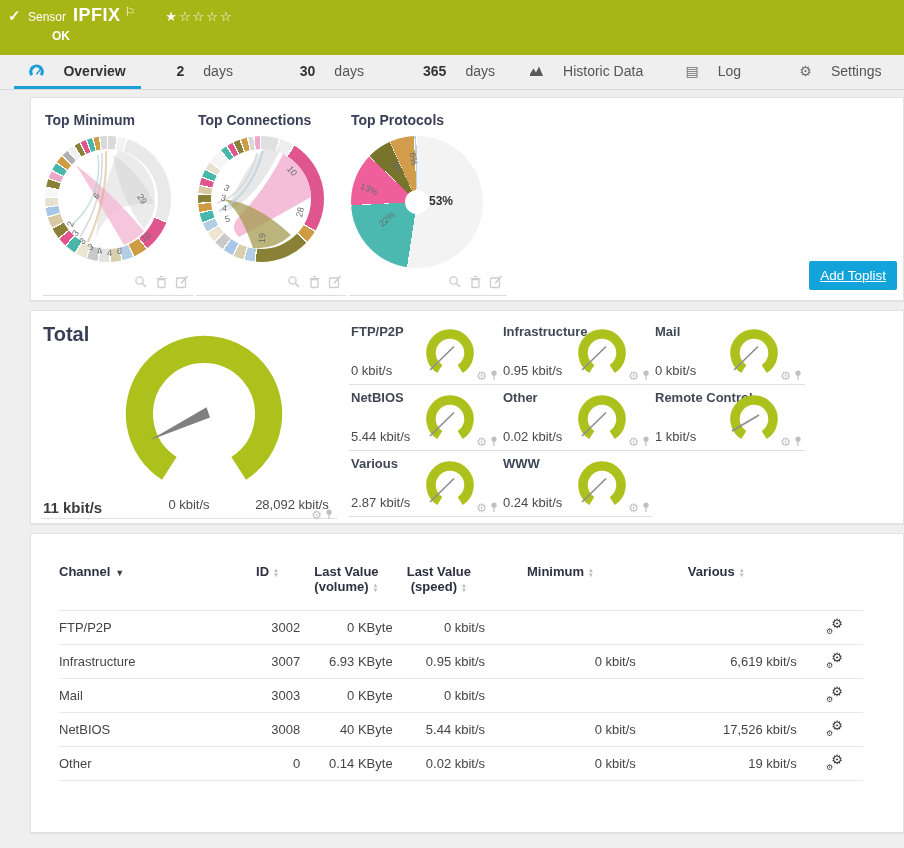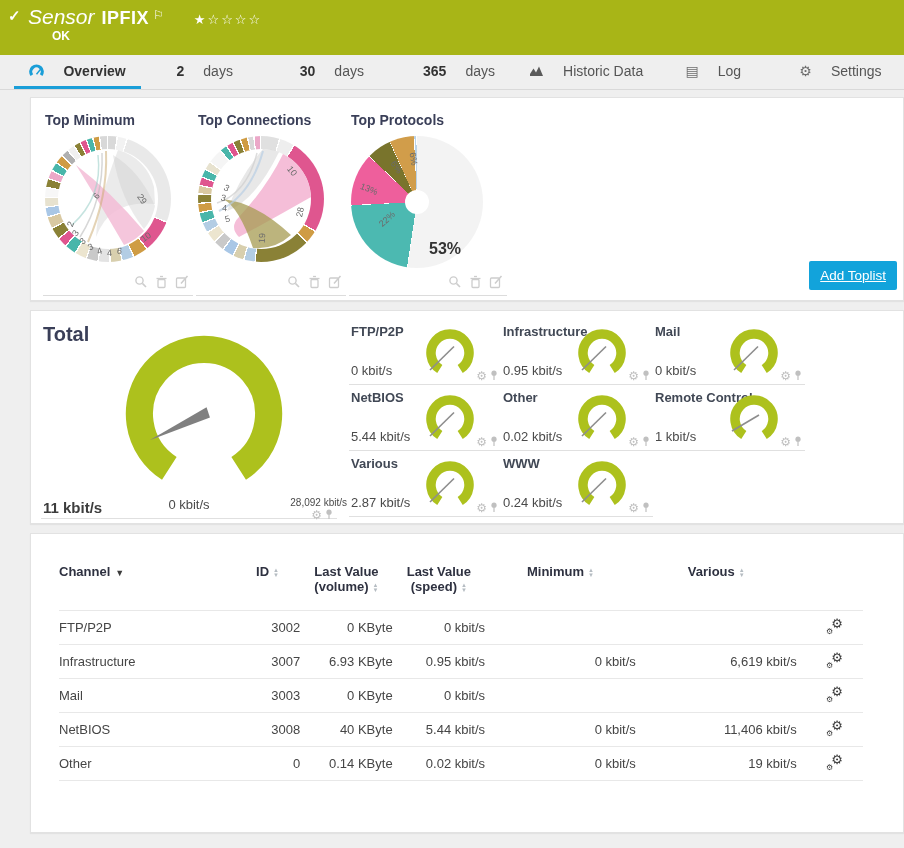--- a/index.html
+++ b/index.html
@@ -3,21 +3,21 @@
 <meta charset="utf-8">
 <style>
   * { box-sizing: border-box; margin:0; padding:0; }
   html,body { width:904px; height:848px; overflow:hidden; }
   body { font-family:"Liberation Sans", sans-serif; background:#efefef; color:#444; }
 
   
   .hdr { position:relative; height:55px; background:#a8b517; color:#fff; }
   .hdr-check { position:absolute; left:8px; top:7px; font-size:15px; font-weight:bold; }
   .hdr-line1 { position:absolute; left:28px; top:5px; display:flex; align-items:baseline; }
-  .hdr-type { font-style:italic; font-size:21px; }
+  .hdr-type { font-size:12px; }
   .hdr-name { font-weight:bold; font-size:18px; margin-left:7px; letter-spacing:0.5px; }
   .hdr-flag { font-size:12px; margin-left:4px; position:relative; top:-5px; }
   .hdr-stars { margin-left:30px; font-size:13px; letter-spacing:2px; }
   .hdr-ok { position:absolute; left:52px; top:29px; font-size:12px; font-weight:bold; }
 
   
   .tabbar { height:35px; display:flex; align-items:stretch; border-bottom:1px solid #d9d9d9; background:#efefef; padding-left:14px; }
   .tab { flex:1; display:flex; align-items:center; justify-content:center; gap:19px; font-size:14px; color:#555; cursor:pointer; border-bottom:3px solid transparent; }
   .tab.active { border-bottom-color:#1a9ed8; color:#333; font-weight:bold; }
   .tab .num { font-weight:bold; color:#333; }
@@ -31,32 +31,32 @@
   .panel-toplists { height:204px; padding:12px 8px 0 12px; display:flex; }
   .tl-cell { width:150px; margin-right:3px; border-bottom:1px solid #dcdcdc; padding-bottom:3px; height:186px; position:relative; }
   .tl-title { font-size:14px; font-weight:bold; color:#3a3f58; margin:2px 0 8px 2px; }
   .ringchart { position:relative; width:126px; height:126px; border-radius:50%; margin-left:2px; }
   .ringchart .hole { position:absolute; inset:13px; background:#fff; border-radius:50%; }
   .ringchart svg.ribbons { position:absolute; inset:13px; width:100px; height:100px; }
   .ringchart .labels, .piechart .labels { position:absolute; inset:0; }
   .piechart { position:relative; width:132px; height:132px; border-radius:50%; margin-left:2px; }
   .piechart .hole { position:absolute; inset:54px; background:#fff; border-radius:50%; }
   .pt-label { position:absolute; font-size:9px; color:#6b6b6b; white-space:nowrap; transform-origin:center; }
-  .pt-big { font-size:16px; font-weight:bold; color:#333;margin-top:46px; }
+  .pt-big { font-size:12px; font-weight:bold; color:#333; }
   .tl-actions { position:absolute; right:4px; bottom:6px; display:flex; gap:7px; }
   .tl-actions svg { display:block; }
   .btn-addtoplist { position:absolute; right:6px; bottom:10px; background:#12a3db; color:#fff; border:none; font-family:inherit; font-size:13.5px; padding:7px 11px; border-radius:2px; cursor:pointer;text-decoration:underline; }
 
   
   .panel-gauges { height:214px; padding:8px 0 0 10px; display:flex; }
   .total-cell { width:296px; height:200px; position:relative; border-bottom:1px solid #e0e0e0; margin-right:12px; }
   .total-title { position:absolute; left:2px; top:4px; font-size:20px; font-weight:bold; color:#3a3f58; }
   .gauge-big { position:absolute; left:78px; top:10px; width:170px; height:170px; }
   .g-min { position:absolute; left:108px; top:178px; width:80px; text-align:center; font-size:13px; color:#4a4a4a; }
-  .g-max { position:absolute; left:196px; top:178px; width:110px; text-align:right; font-size:10px; color:#4a4a4a; }
+  .g-max { position:absolute; left:196px; top:178px; width:110px; text-align:center; font-size:13px; color:#4a4a4a; }
   .g-val-big { position:absolute; left:2px; top:180px; font-size:15px; font-weight:bold; color:#3d3d3d; }
   .cell-icons { position:absolute; display:flex; align-items:flex-end; gap:3px; }
   .total-cell .cell-icons { right:4px; top:190px; }
   .mini-gear { font-size:12px; color:#c0c0c0; line-height:10px; }
   .small-grid { display:grid; grid-template-columns:repeat(3,152px); grid-auto-rows:66px; }
   .sg-cell { position:relative; border-bottom:1px solid #e0e0e0; }
   .sg-cell.noline { border-bottom:none; }
   .sg-label { position:absolute; left:2px; top:5px; font-size:13px; font-weight:bold; color:#414855; }
   .gauge-sm { position:absolute; right:26px; top:9px; width:50px; height:50px; }
   .sg-val { position:absolute; left:2px; bottom:6px; font-size:13px; color:#4a4a4a; }
@@ -458,21 +458,21 @@
           <td></td>
           <td></td>
           <td class="gearcol"><span class="gears"><span class="g1">⚙</span><span class="g2">⚙</span></span></td>
         </tr>
         <tr>
           <td class="left">NetBIOS</td>
           <td>3008</td>
           <td>40 KByte</td>
           <td>5.44 kbit/s</td>
           <td>0 kbit/s</td>
-          <td>11,406 kbit/s</td>
+          <td>17,526 kbit/s</td>
           <td class="gearcol"><span class="gears"><span class="g1">⚙</span><span class="g2">⚙</span></span></td>
         </tr>
         <tr class="last">
           <td class="left">Other</td>
           <td>0</td>
           <td>0.14 KByte</td>
           <td>0.02 kbit/s</td>
           <td>0 kbit/s</td>
           <td>19 kbit/s</td>
           <td class="gearcol"><span class="gears"><span class="g1">⚙</span><span class="g2">⚙</span></span></td>

